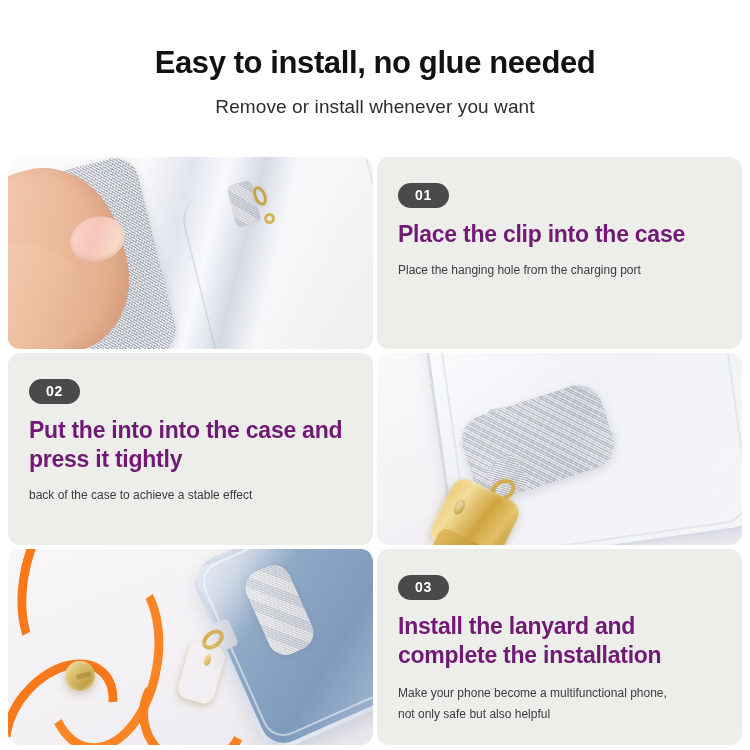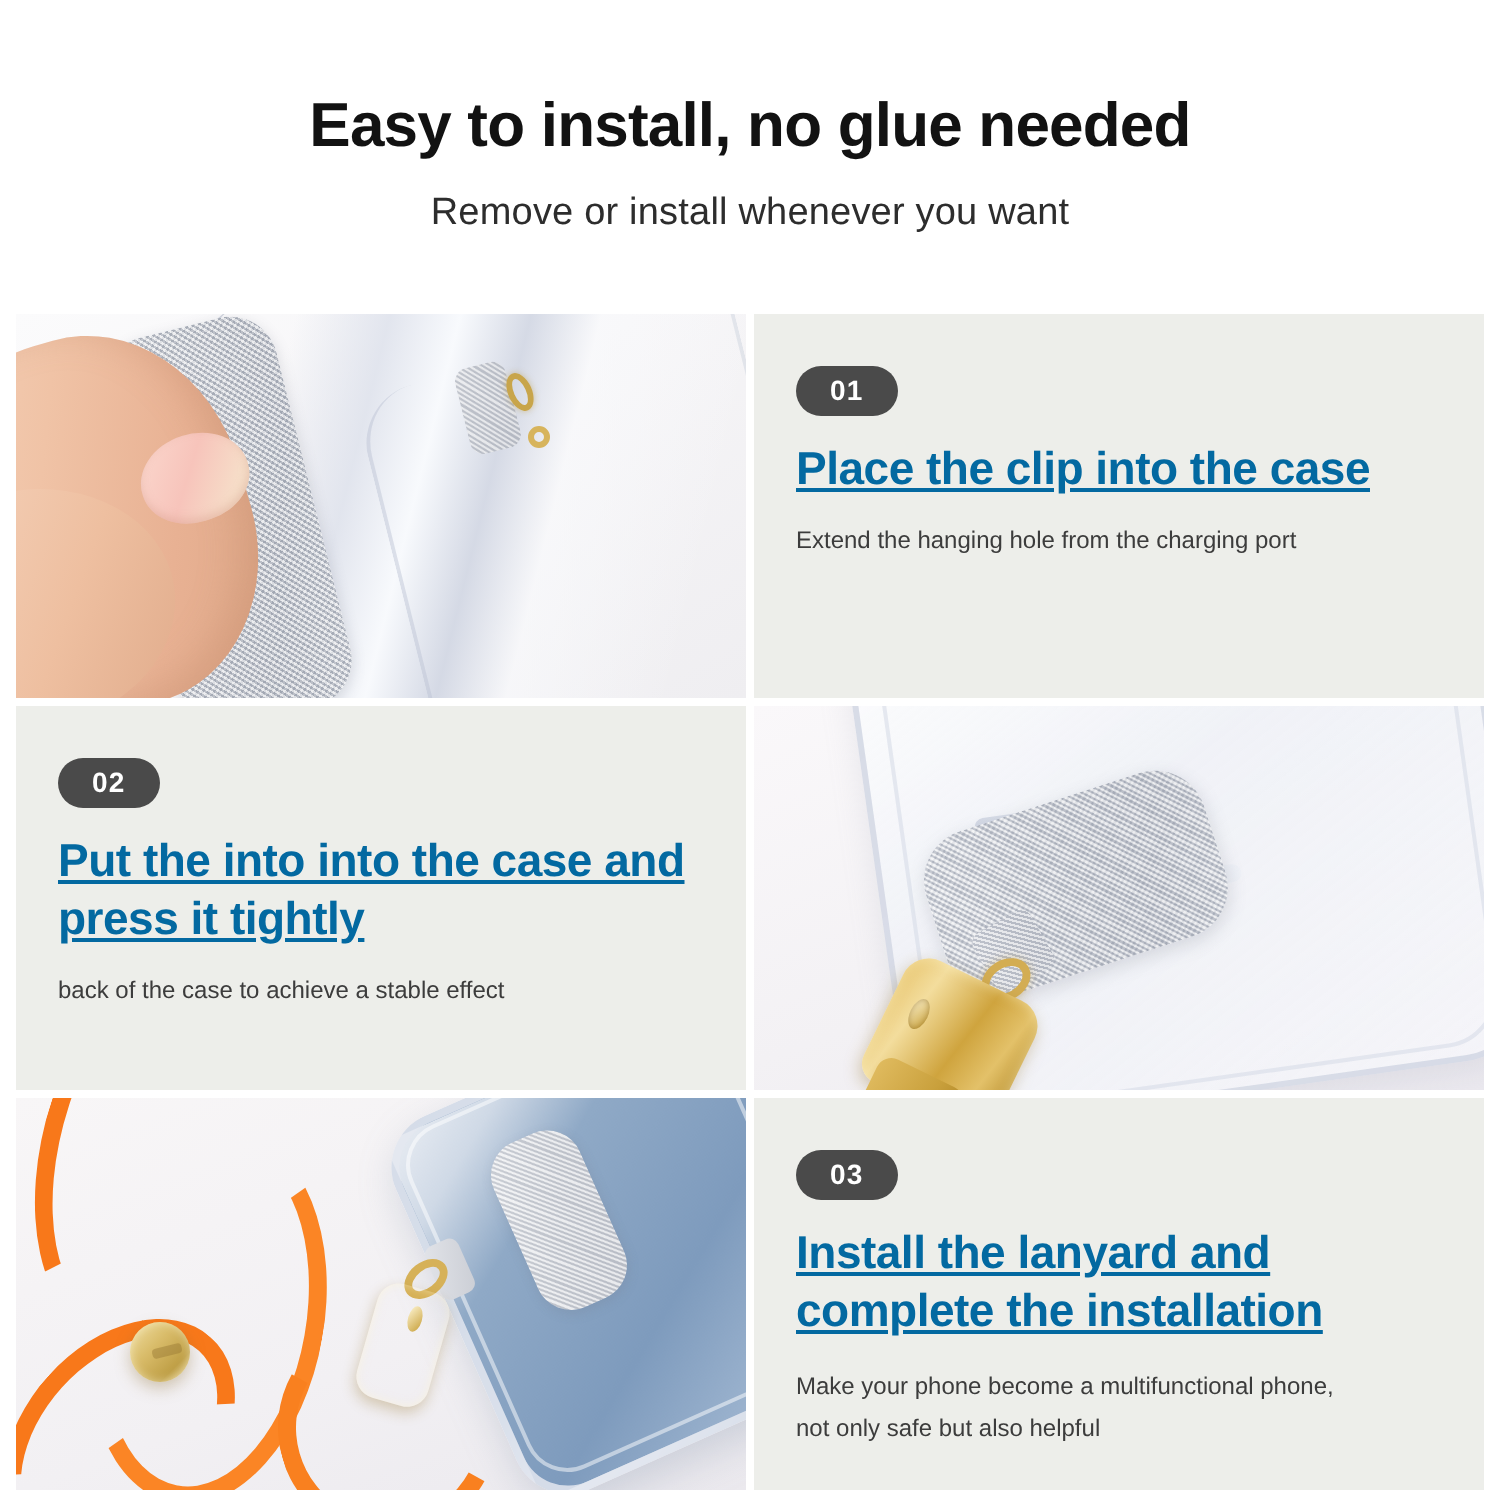--- a/index.html
+++ b/index.html
@@ -49,21 +49,21 @@
   .row {
     display: flex;
     gap: 4px;
     margin-bottom: 4px;
     height: 192px;
   }
   .row:last-child { height: 196px; margin-bottom: 0; }
 
   .panel {
     width: 365px;
-    border-radius: 0;
+    border-radius: 12px;
     overflow: hidden;
     position: relative;
   }
 
   
   .text-panel {
     background: #edeeea;
     padding: 26px 0 0 21px;
   }
   .badge {
@@ -74,25 +74,24 @@
     font-weight: bold;
     letter-spacing: 0.6px;
     border-radius: 13px;
     padding: 5px 17px 6px 17px;
     line-height: 1;
   }
   .step-title {
     margin-top: 12px;
     font-size: 23px;
     font-weight: bold;
-    color: #0369a1;
+    color: #701a75;
     line-height: 1.26;
     letter-spacing: -0.25px;
     max-width: 330px;
-    text-decoration: underline;
   }
   .step-desc {
     margin-top: 11px;
     font-size: 12px;
     color: #3c3c3c;
     line-height: 1.72;
     max-width: 330px;
   }
   .row:last-child .step-title { }
   .row:last-child .step-desc { margin-top: 13px; }
@@ -423,21 +422,21 @@
           <div class="gold-ring2"></div>
           <div class="thumb"></div>
           <div class="thumb2"></div>
           <div class="nail"></div>
         </div>
       </div>
       <div class="panel text-panel">
         <span class="badge">01</span>
         <div class="step-title">Place the clip into the case</div>
         <div class="step-desc">
-          <div>Extend the hanging hole from the charging port</div>
+          <div>Place the hanging hole from the charging port</div>
         </div>
       </div>
     </div>
 
     <div class="row">
       <div class="panel text-panel">
         <span class="badge">02</span>
         <div class="step-title">Put the into into the case and press it tightly</div>
         <div class="step-desc">
           <div>back of the case to achieve a stable effect</div>

